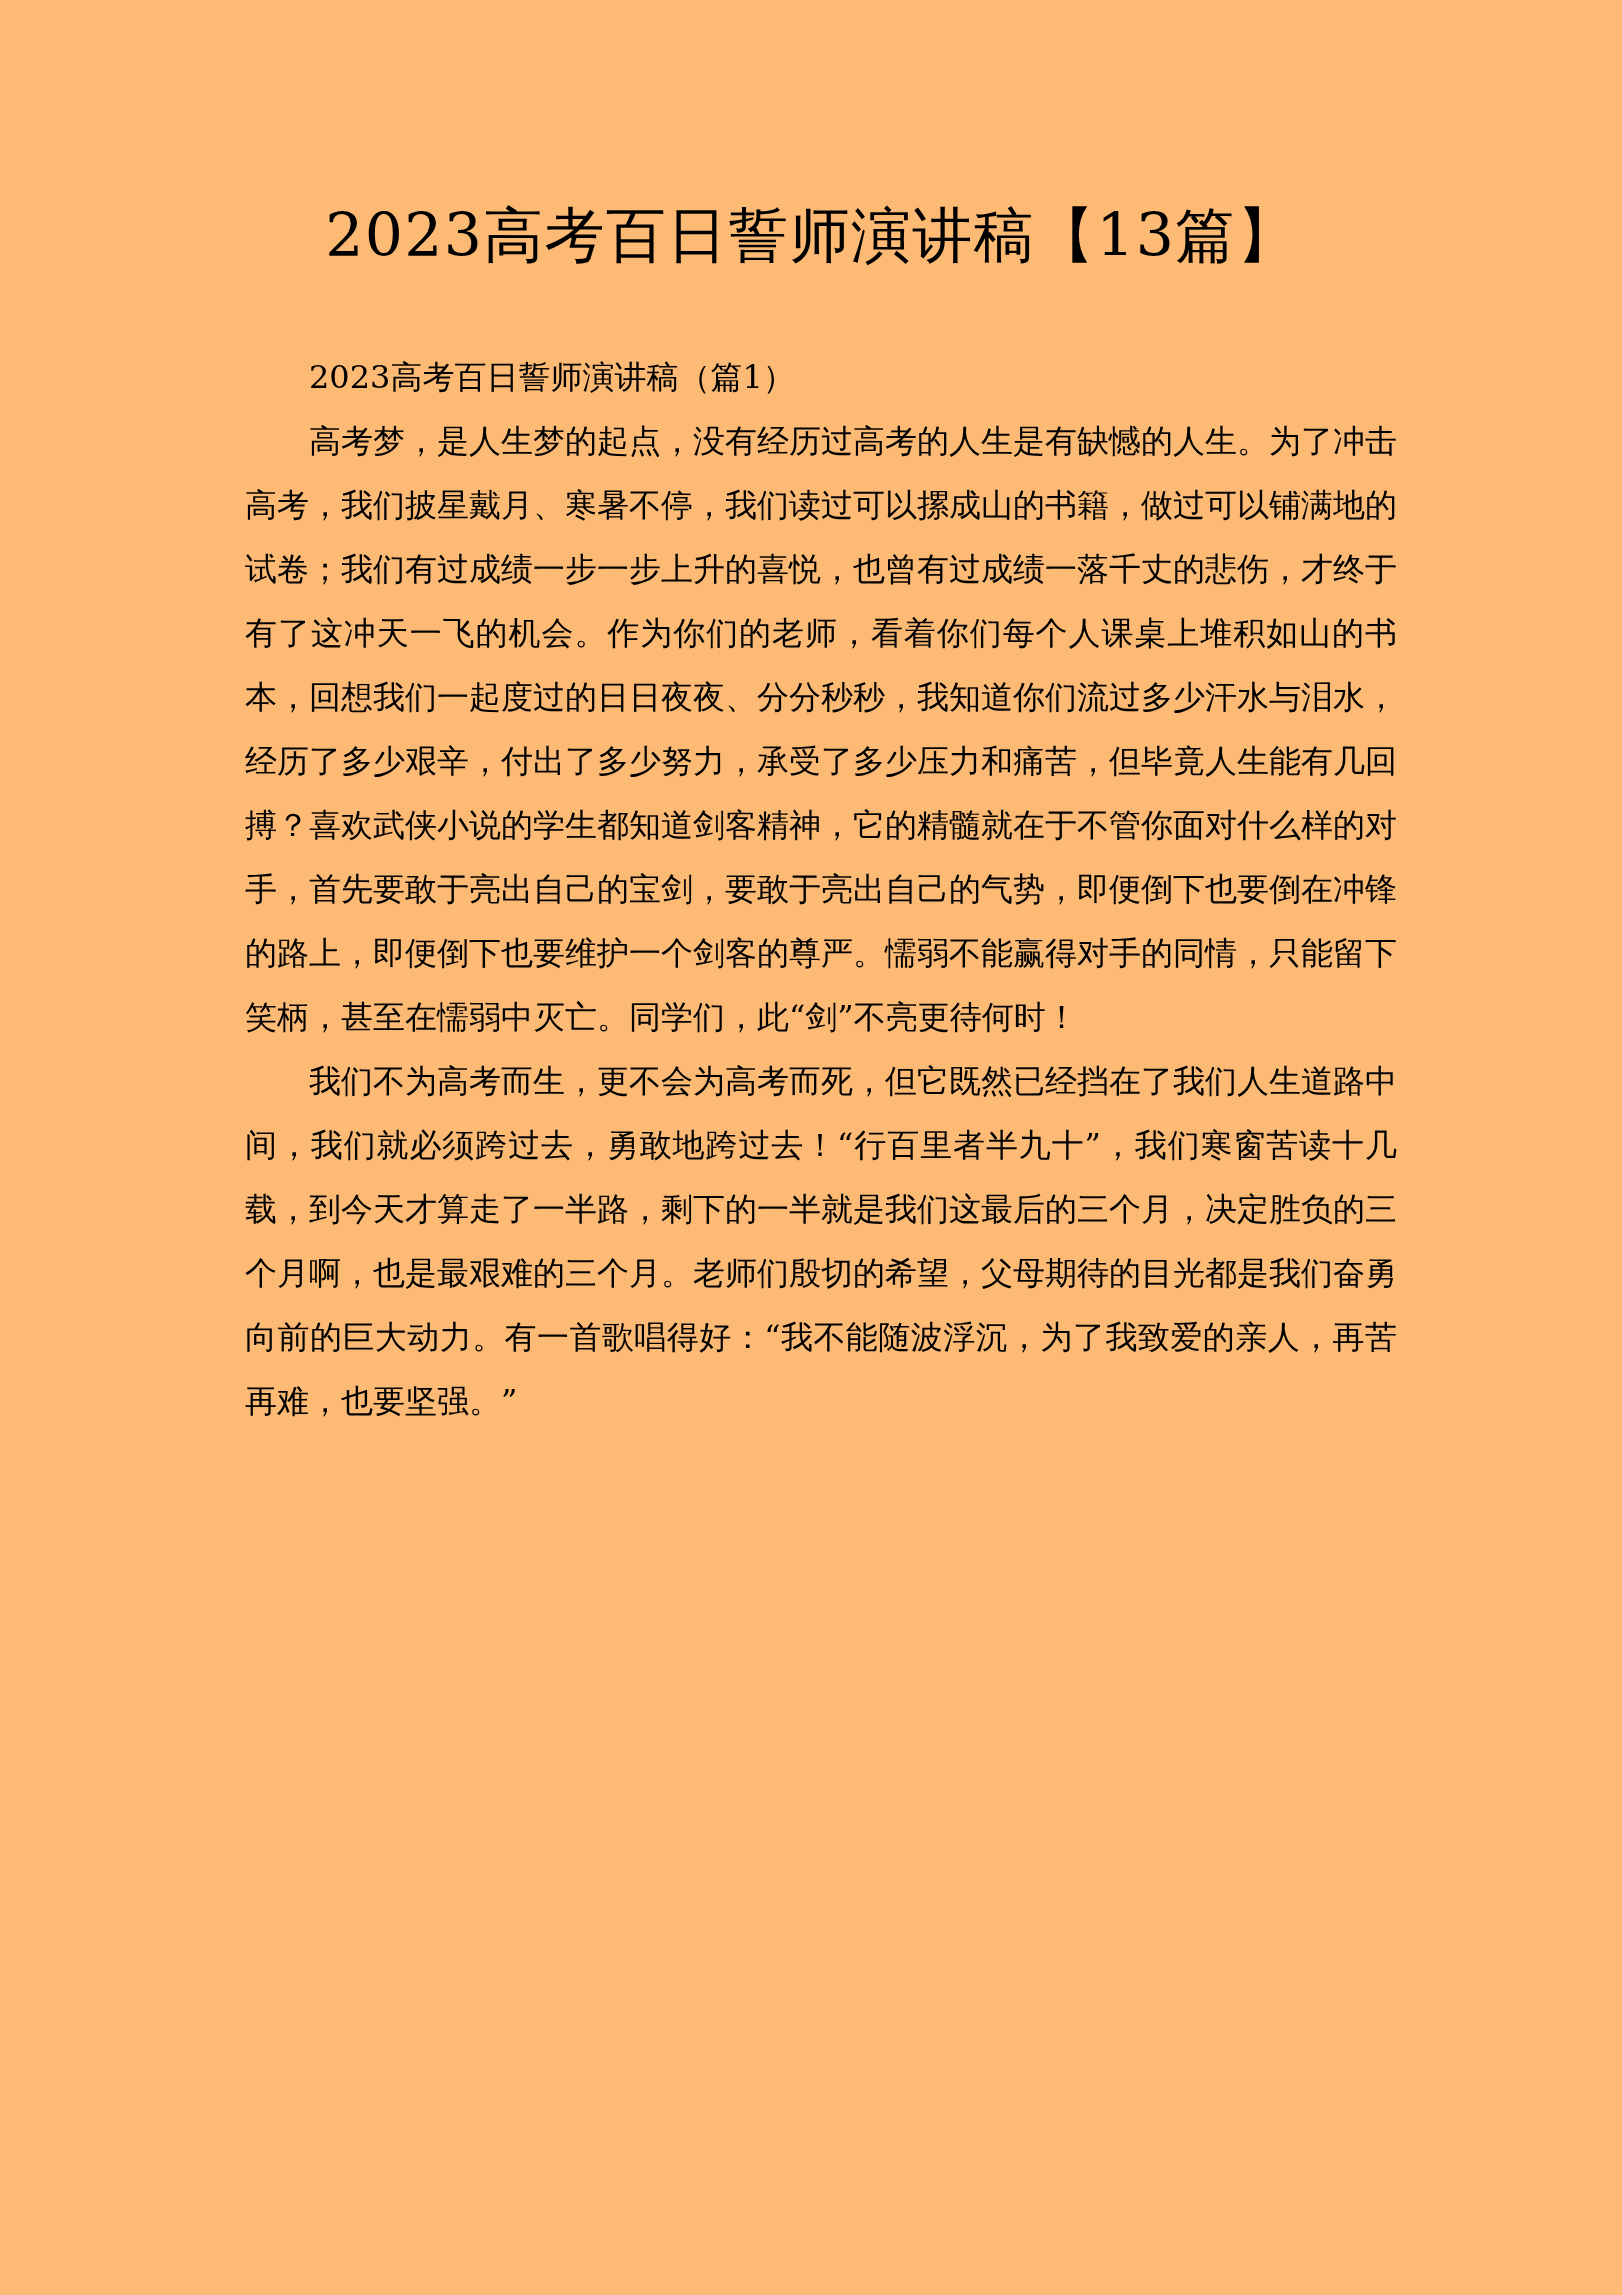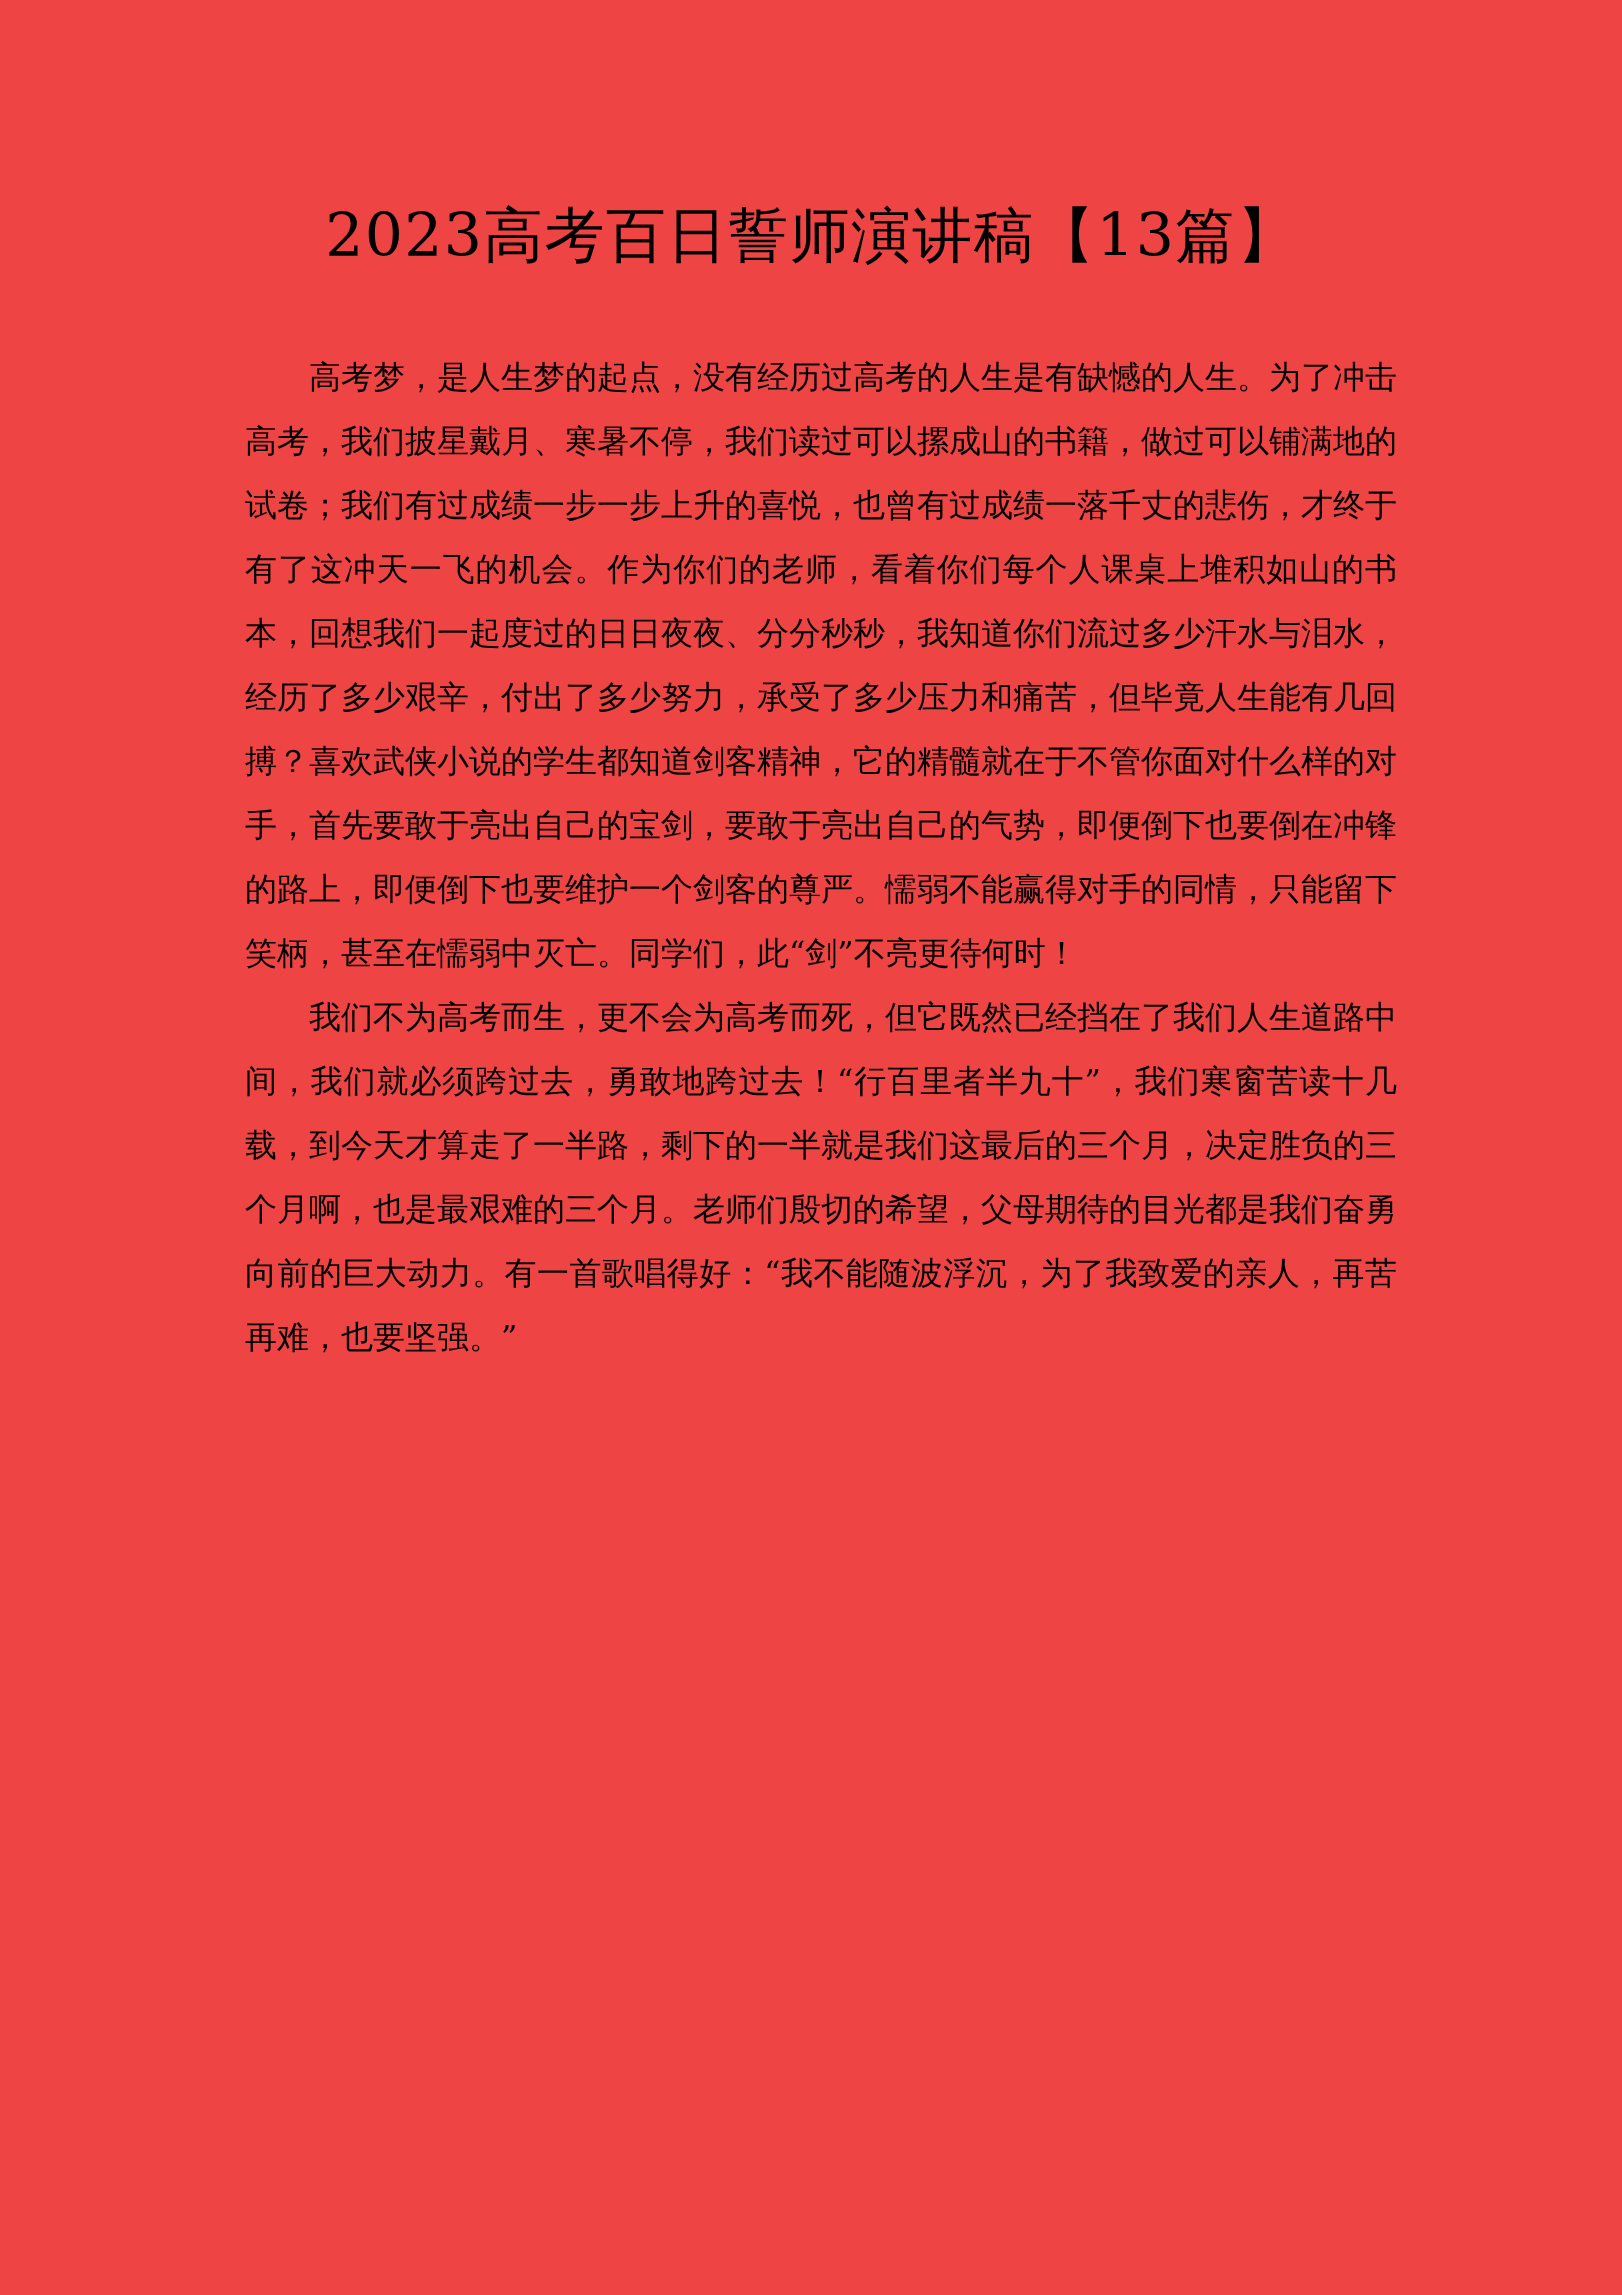--- a/index.html
+++ b/index.html
@@ -14,21 +14,21 @@
       overflow: hidden;
       color: #000;
       font-family: "DejaVu Serif", "Liberation Serif", serif;
     }
     .page {
       position: absolute;
       left: 0;
       top: 0;
       width: 1623px;
       height: 2295px;
-      background: #ef4444;
+      background: #fdba74;
     }
     .title {
       position: absolute;
       left: 0;
       width: 1623px;
       top: 196px;
       text-align: center;
       font-size: 60px;
       line-height: 79px;
       letter-spacing: 1.3px;
@@ -52,17 +52,18 @@
       text-indent: 64px;
     }
   </style>
 </head>
 <body>
 
 <div class="page">
   <div class="title">2023高考百日誓师演讲稿【13篇】</div>
 
   <div class="body-text">
+    <p class="indent">2023高考百日誓师演讲稿（篇1）</p>
     <p class="indent">高考梦，是人生梦的起点，没有经历过高考的人生是有缺憾的人生。为了冲击高考，我们披星戴月、寒暑不停，我们读过可以摞成山的书籍，做过可以铺满地的试卷；我们有过成绩一步一步上升的喜悦，也曾有过成绩一落千丈的悲伤，才终于有了这冲天一飞的机会。作为你们的老师，看着你们每个人课桌上堆积如山的书本，回想我们一起度过的日日夜夜、分分秒秒，我知道你们流过多少汗水与泪水，经历了多少艰辛，付出了多少努力，承受了多少压力和痛苦，但毕竟人生能有几回搏？喜欢武侠小说的学生都知道剑客精神，它的精髓就在于不管你面对什么样的对手，首先要敢于亮出自己的宝剑，要敢于亮出自己的气势，即便倒下也要倒在冲锋的路上，即便倒下也要维护一个剑客的尊严。懦弱不能赢得对手的同情，只能留下笑柄，甚至在懦弱中灭亡。同学们，此“剑”不亮更待何时！</p>
     <p class="indent">我们不为高考而生，更不会为高考而死，但它既然已经挡在了我们人生道路中间，我们就必须跨过去，勇敢地跨过去！“行百里者半九十”，我们寒窗苦读十几载，到今天才算走了一半路，剩下的一半就是我们这最后的三个月，决定胜负的三个月啊，也是最艰难的三个月。老师们殷切的希望，父母期待的目光都是我们奋勇向前的巨大动力。有一首歌唱得好：“我不能随波浮沉，为了我致爱的亲人，再苦再难，也要坚强。”</p>
   </div>
 </div>
 
 
 </body></html>

